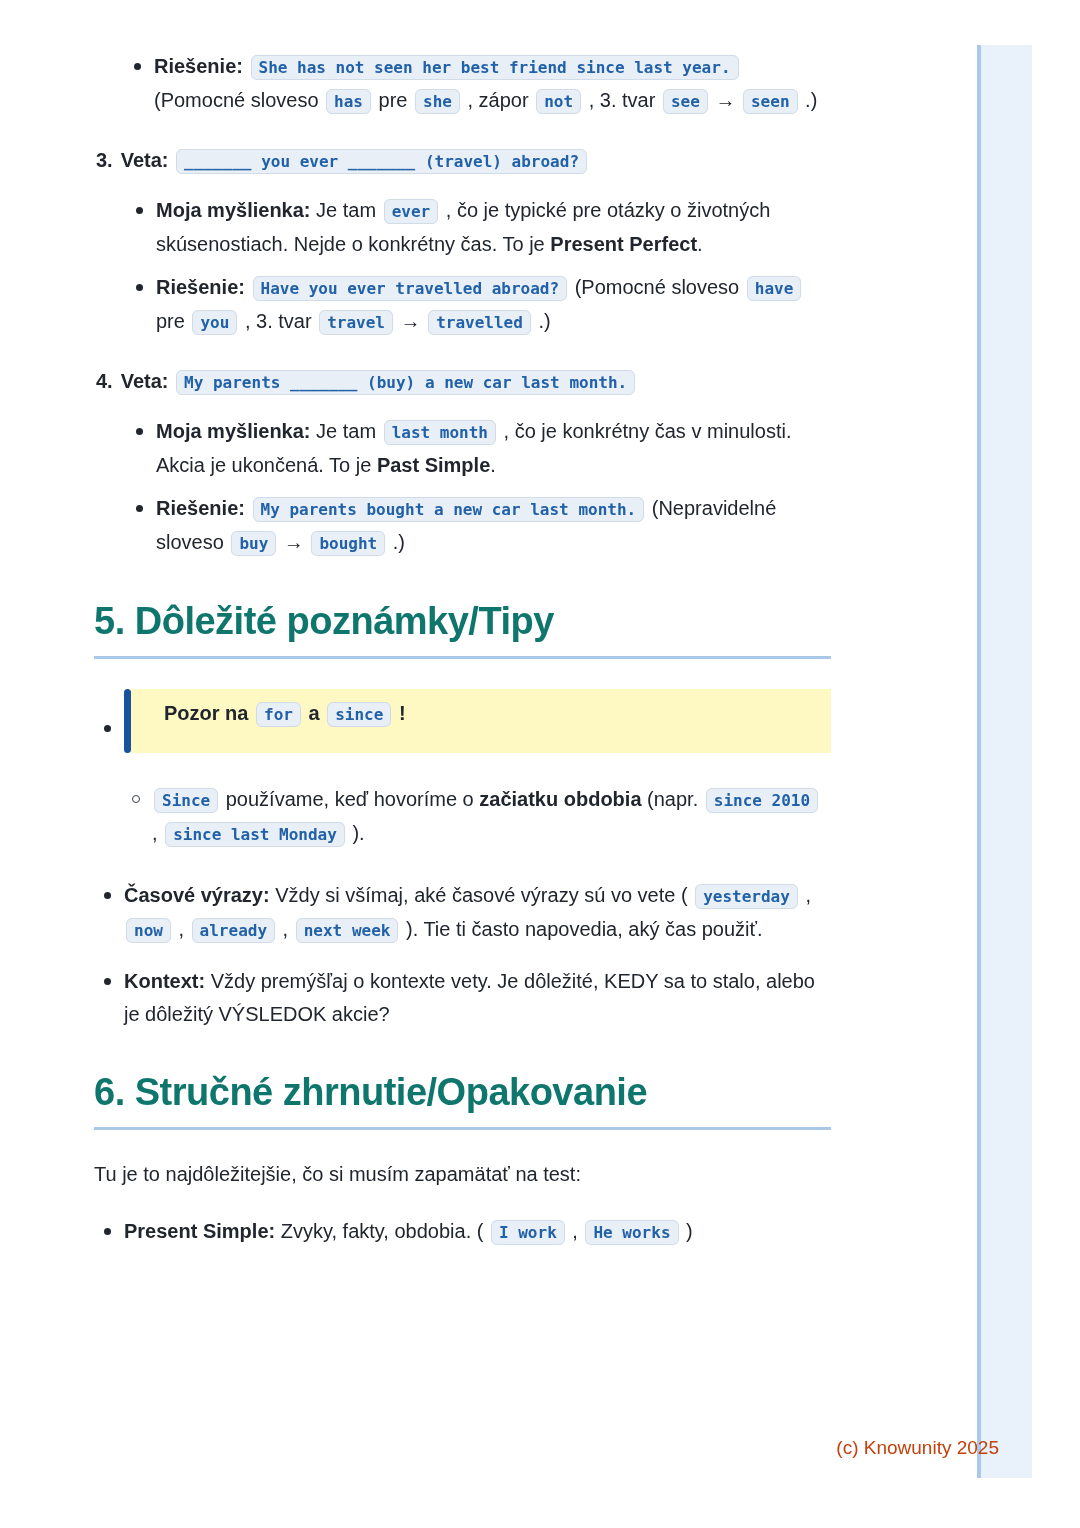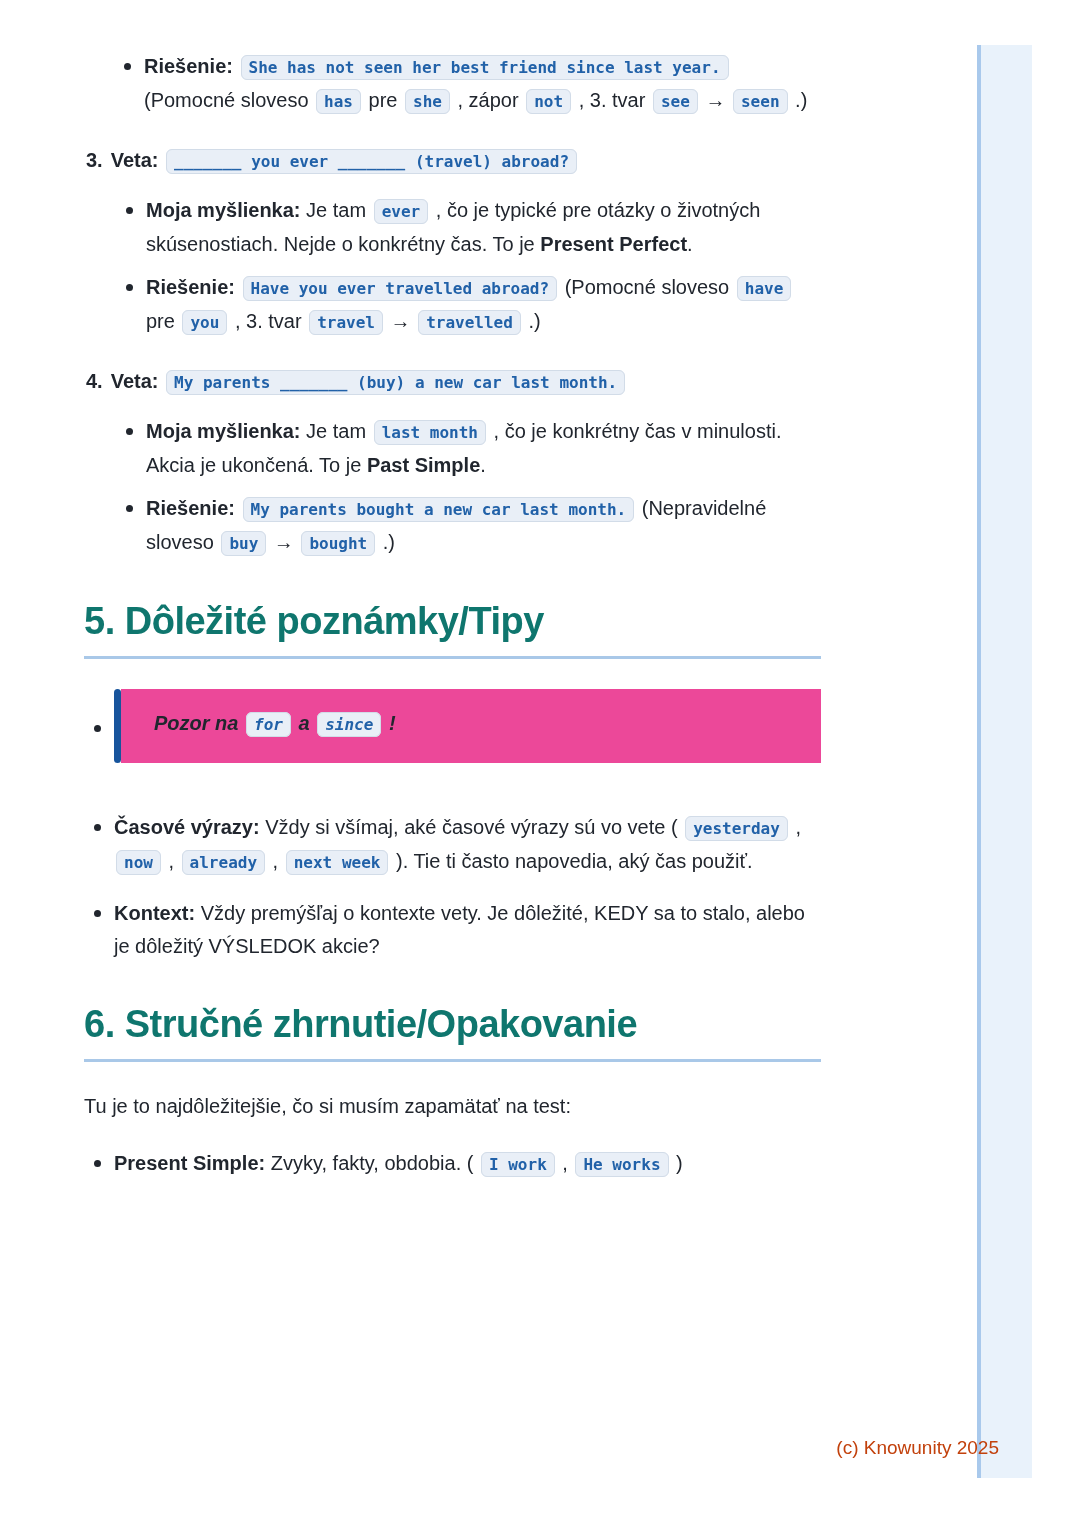--- a/index.html
+++ b/index.html
@@ -2,21 +2,21 @@
 <html><head>
 <meta charset="utf-8">
 <style>
   * { box-sizing: border-box; }
   html,body { margin:0; padding:0; }
   body {
     width:1080px; height:1528px; position:relative; overflow:hidden;
     background:#ffffff; color:#21262e;
     font-family:"Liberation Sans", sans-serif;
   }
-  .page { position:absolute; left:84px; top:50px; width:737px; font-size:20px; line-height:33px; }
+  .page { position:absolute; left:94px; top:50px; width:737px; font-size:20px; line-height:33px; }
   .b { font-weight:700; }
   .it { font-style:italic; }
   .chip {
     font-family:"DejaVu Sans Mono", monospace;
     font-size:16px; font-weight:700; color:#2161a8;
     background:#e9eff7; border:1px solid #d2dce8; border-radius:6px;
     padding:2px 7px; margin:0 2px;
     box-decoration-break:clone; -webkit-box-decoration-break:clone;
   }
   .row { display:flex; align-items:flex-start; margin:0; }
@@ -29,21 +29,21 @@
   .nested .row { margin-bottom:10px; }
   .oli { margin-top:26px; padding-left:2px; }
   .toplist { padding-left:10px; margin-top:30px; }
   .toplist > .row { margin-bottom:18px; }
   .callout-sub { padding-left:8px; margin-top:30px; }
   .callout-sub .row { margin-bottom:10px; }
   h2 { font-size:38px; line-height:46px; font-weight:700; color:#0f766e; margin:38px 0 0 0; letter-spacing:-0.5px; }
   .rule { border:0; border-top:3px solid #a9c8e8; margin:12px 0 0 0; }
   .quote { display:flex; margin:0; }
   .qbar { flex:0 0 auto; width:7px; border-radius:4px; background:#17549c; }
-  .qbody { flex:1 1 auto; background:#ec4899; padding:18px 20px 22px 33px;font-style:italic; }
+  .qbody { flex:1 1 auto; background:#fef9c3; padding:8px 20px 22px 33px; }
   .para { margin:28px 0 0 0; }
   .sumlist { padding-left:10px; margin-top:24px; }
   .side-strip {
     position:absolute; left:977px; top:45px; width:55px; height:1433px;
     background:#e9f2fb; border-left:4px solid #a9c9ec; z-index:1;
   }
   .footer {
     position:absolute; top:1438px; right:81px; z-index:2;
     font-size:19px; line-height:20px; color:#c2410c;
   }
@@ -157,20 +157,33 @@
           <div class="qbar"></div>
           <div class="qbody">
             <span class="b">Pozor na</span>
             <span class="chip">for</span>
             <span class="b">a</span>
             <span class="chip">since</span>
             <span class="b">!</span>
           </div>
         </div>
         <div class="callout-sub">
+          <div class="row">
+            <span class="circ"></span>
+            <div class="txt">
+              <span class="chip">Since</span>
+              <span>používame, keď hovoríme o</span>
+              <span class="b">začiatku obdobia</span>
+              <span>(napr.</span>
+              <span class="chip">since 2010</span>
+              <span>,</span>
+              <span class="chip">since last Monday</span>
+              <span>).</span>
+            </div>
+          </div>
         </div>
       </div>
     </div>
 
 
     <div class="row">
       <span class="dot"></span>
       <div class="txt">
         <span class="b">Časové výrazy:</span>
         <span>Vždy si všímaj, aké časové výrazy sú vo vete (</span>

